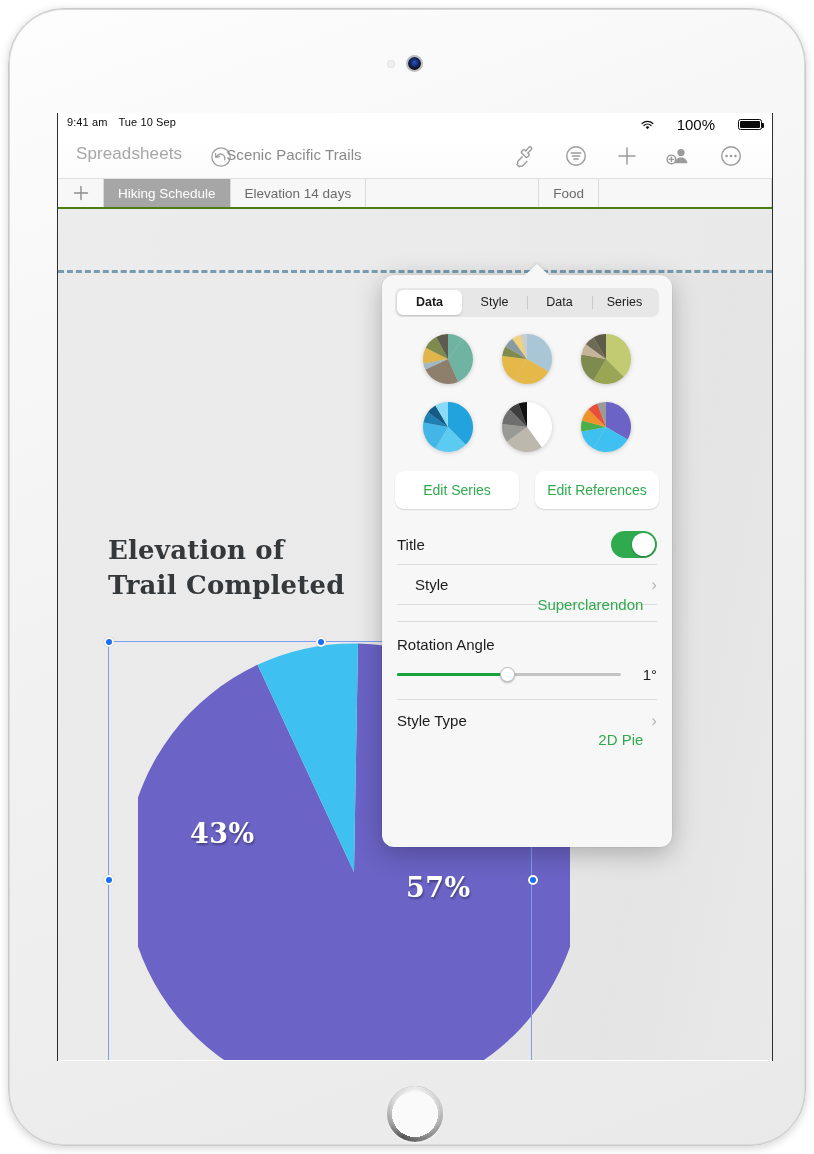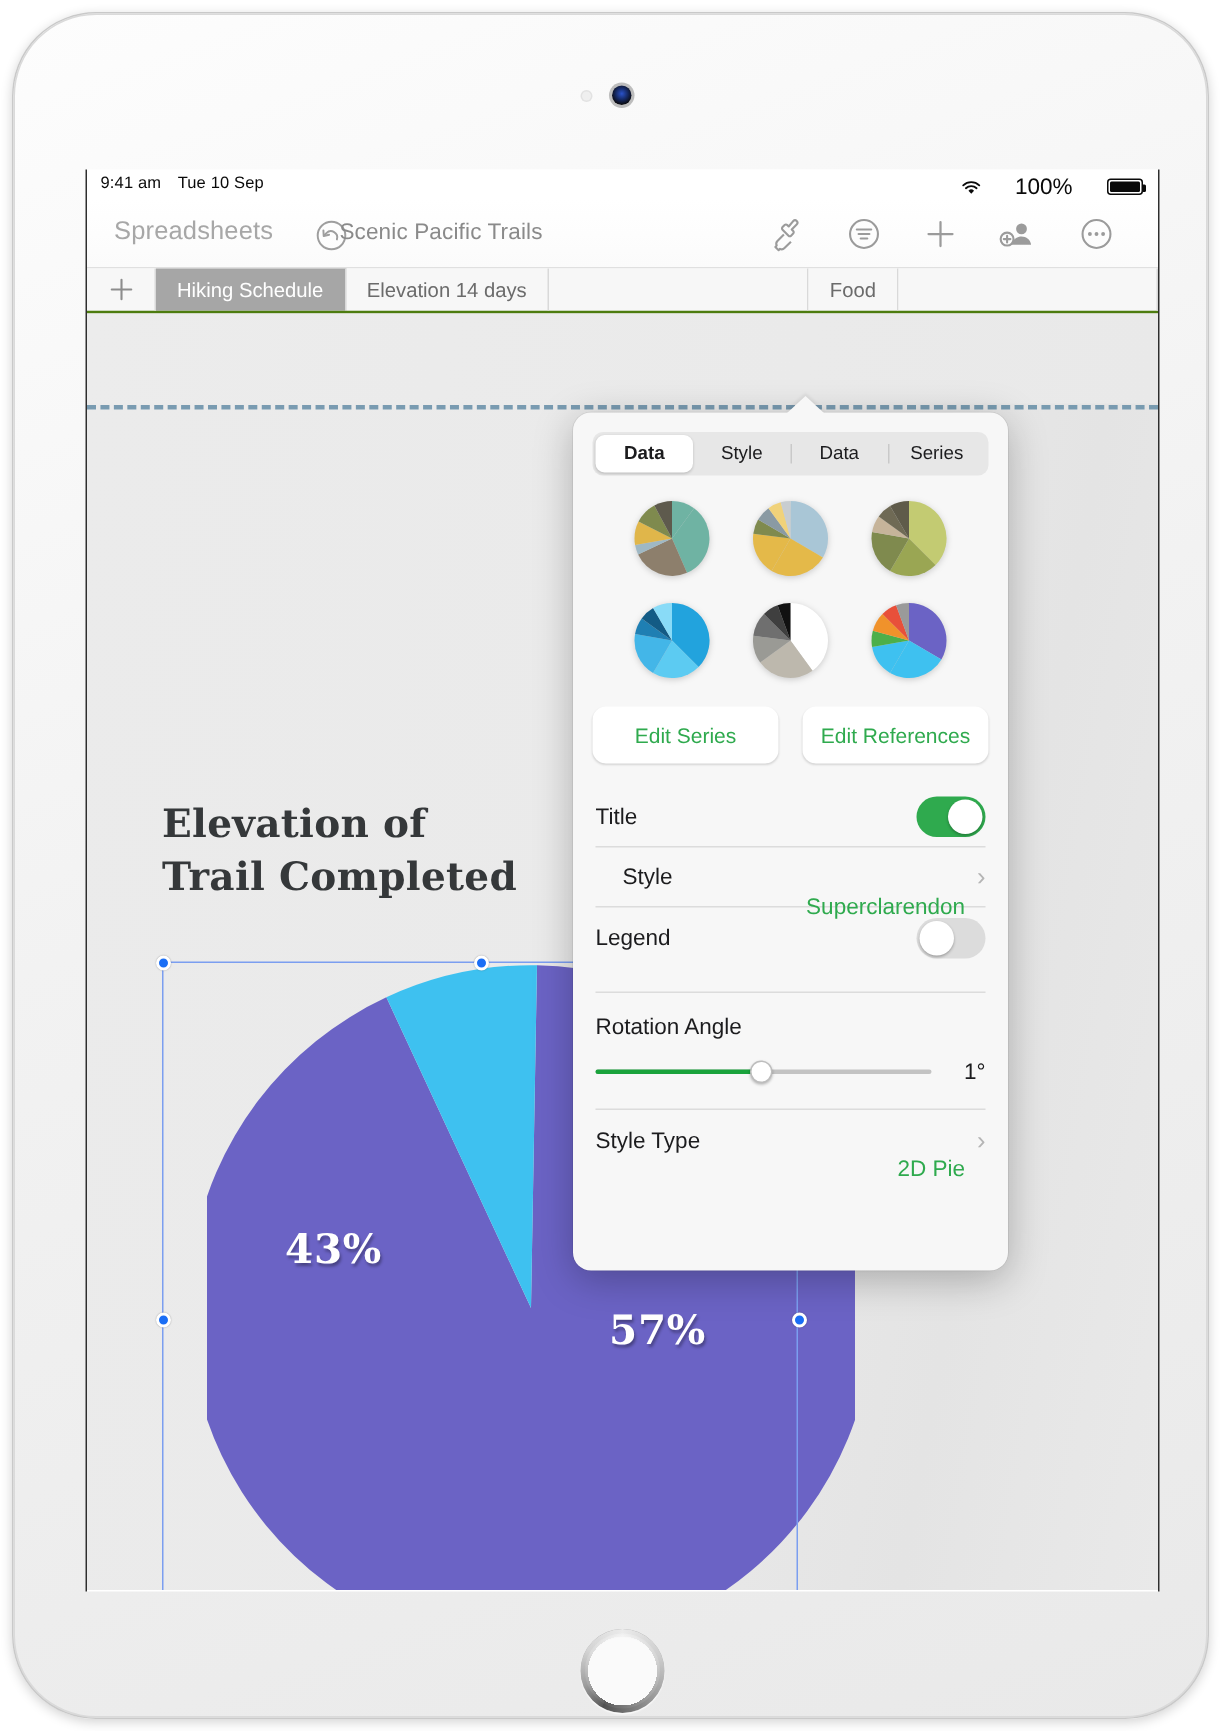--- a/index.html
+++ b/index.html
@@ -479,26 +479,20 @@
                 <span class="knob"></span>
               </span>
           </div>
           <div class="p-row">
             <span class="ind">Style</span>
             <span class="rowright">
               <span class="p-val">Superclarendon</span>
               <span class="chev">›</span>
             </span>
           </div>
-          <div class="p-row noborder">
-            <span>Legend</span>
-            <span class="toggle off">
-                <span class="knob"></span>
-              </span>
-          </div>
           <div id="rot-divider"></div>
 
           <div id="rot-sec">
             <div id="rot-label">Rotation Angle</div>
             <div id="rot-slider-row">
               <div id="slider">
                 <div class="track"></div>
                 <div class="fill" style="width: 49%;"></div>
                 <div class="thumb" style="left: calc(49% - 7px);"></div>
               </div>

